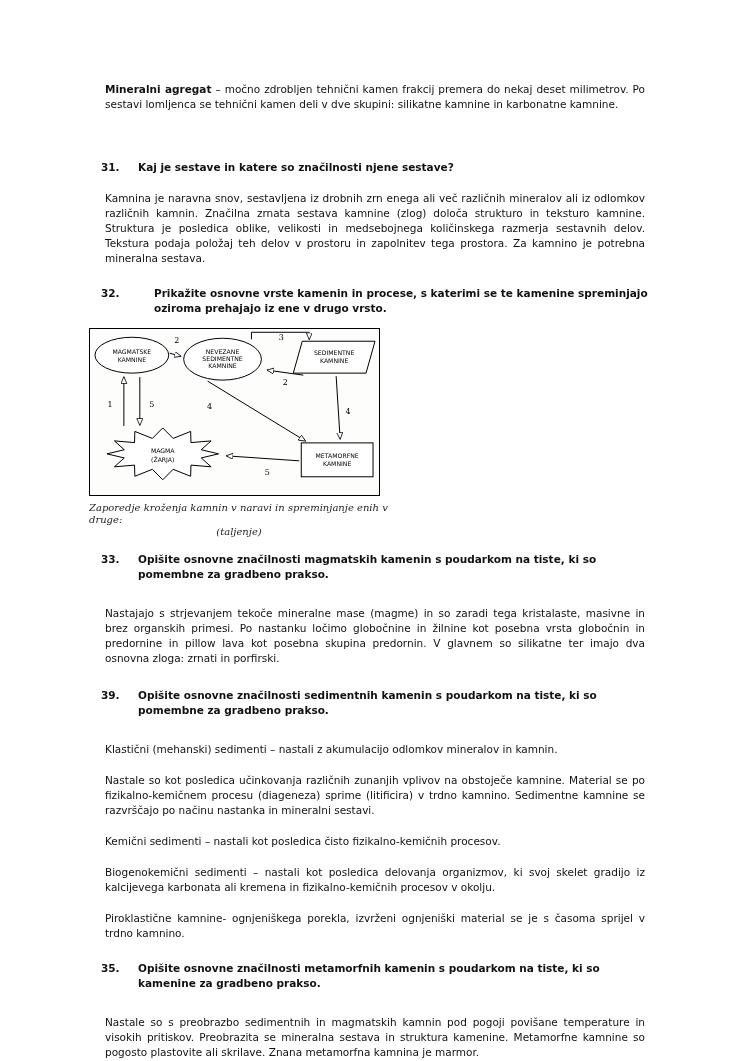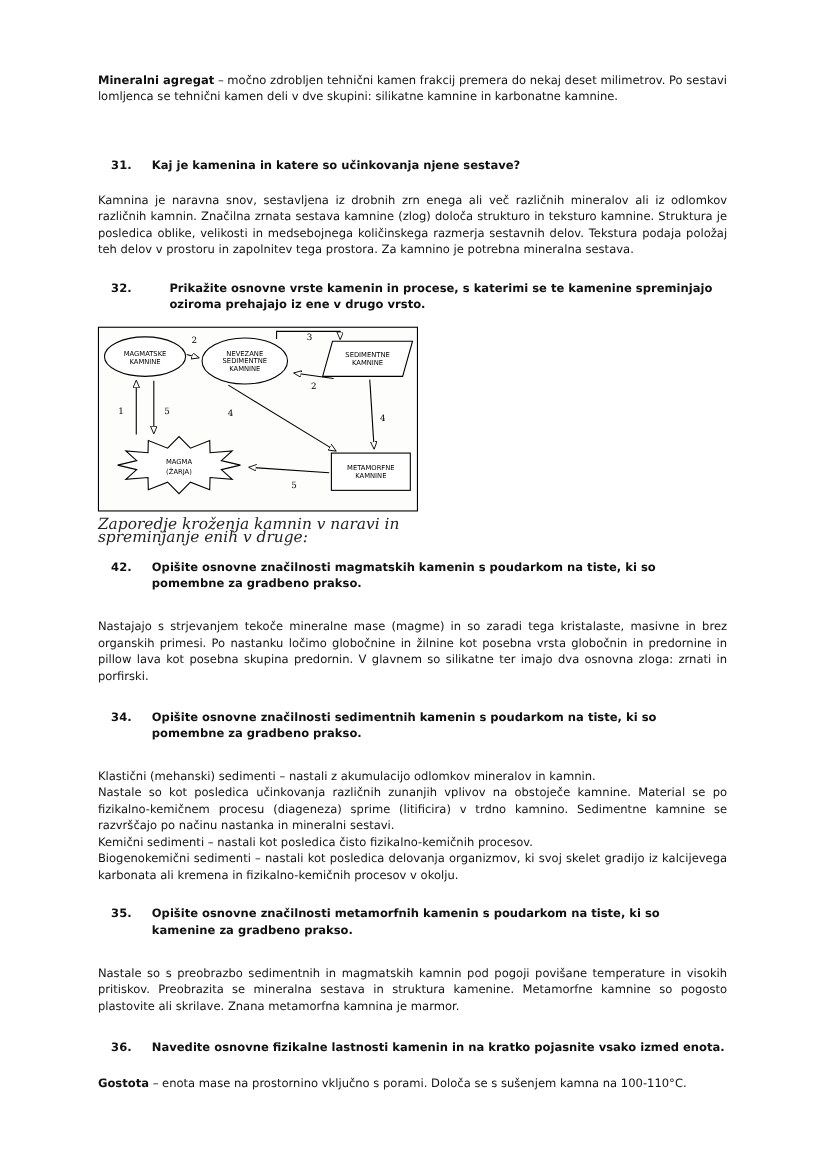--- a/index.html
+++ b/index.html
@@ -6,21 +6,21 @@
   body {
     width: 750px;
     min-height: 1061px;
     box-sizing: border-box;
     padding: 66px 89px 40px 89px;
     font-family: "DejaVu Sans", "Liberation Sans", sans-serif;
     font-size: 10.5px;
     line-height: 15px;
     color: #111;
   }
-  .para { margin: 0; text-align: justify; }
+  .para { margin: 16px; text-align: justify; }
   .block { margin: 0; }
   .question {
     display: flex;
     font-weight: bold;
     margin-left: 12px;
     justify-content: flex-end;
   }
   .qnum { flex: none; width: 37px; }
   .qtitle { flex: 1; }
   .mb48 { margin-bottom: 48px; }
@@ -36,21 +36,21 @@
     width: 291px;
     border: 1px solid #000;
     background: #fdfdfb;
     box-sizing: border-box;
   }
   .diagram-box svg { display: block; }
   .diagram-caption {
     width: 300px;
     font-family: "DejaVu Serif", "Liberation Serif", serif;
     font-style: italic;
-    font-size: 14px;
+    font-size: 10px;
     line-height: 12px;
     text-align: center;
     color: #222;
   }
   .diagram-caption .cap-line:first-child { text-align: left; }
   svg text {
     font-family: "DejaVu Sans", sans-serif;
     fill: #000;
   }
   .node-label { font-size: 6.2px; text-anchor: middle; }
@@ -58,21 +58,21 @@
   .shape { fill: #ffffff; stroke: #000; stroke-width: 1; }
   .arrow-line { stroke: #000; stroke-width: 1; fill: none; }
 </style>
 </head>
 <body>
 
 <p class="para mb48"><b>Mineralni agregat</b><span> – močno zdrobljen tehnični kamen frakcij premera do nekaj deset milimetrov. Po sestavi lomljenca se tehnični kamen deli v dve skupini: silikatne kamnine in karbonatne kamnine.</span></p>
 
 <div class="question mb16">
   <span class="qnum">31.</span>
-  <span class="qtitle">Kaj je kamenina in katere so učinkovanja njene sestave?</span>
+  <span class="qtitle">Kaj je sestave in katere so značilnosti njene sestave?</span>
 </div>
 <p class="para mb20">Kamnina je naravna snov, sestavljena iz drobnih zrn enega ali več različnih mineralov ali iz odlomkov različnih kamnin. Značilna zrnata sestava kamnine (zlog) določa strukturo in teksturo kamnine. Struktura je posledica oblike, velikosti in medsebojnega količinskega razmerja sestavnih delov. Tekstura podaja položaj teh delov v prostoru in zapolnitev tega prostora. Za kamnino je potrebna mineralna sestava.</p>
 
 <div class="question mb12">
   <span class="qnum">32.</span>
   <span class="qtitle">Prikažite osnovne vrste kamenin in procese, s katerimi se te kamenine spreminjajo oziroma prehajajo iz ene v drugo vrsto.</span>
 </div>
 
 <div class="diagram-box mb6">
   <svg width="289" height="166" viewBox="0 0 290 166">
@@ -124,37 +124,39 @@
     <line class="arrow-line" x1="247" y1="47" x2="251" y2="110" marker-end="url(#arr)"></line>
     <text class="arrow-num" x="259" y="85">4</text>
 
     <line class="arrow-line" x1="210" y1="132" x2="137" y2="127" marker-end="url(#arr)"></line>
     <text class="arrow-num" x="178" y="146">5</text>
   </svg>
 </div>
 
 <div class="diagram-caption mb14">
   <div class="cap-line">Zaporedje kroženja kamnin v naravi in spreminjanje enih v druge:</div>
+  <div class="cap-line">(taljenje)</div>
 </div>
 
 <div class="question mb24">
-  <span class="qnum">42.</span>
+  <span class="qnum">33.</span>
   <span class="qtitle">Opišite osnovne značilnosti magmatskih kamenin s poudarkom na tiste, ki so pomembne za gradbeno prakso.</span>
 </div>
 <p class="para mb22">Nastajajo s strjevanjem tekoče mineralne mase (magme) in so zaradi tega kristalaste, masivne in brez organskih primesi. Po nastanku ločimo globočnine in žilnine kot posebna vrsta globočnin in predornine in pillow lava kot posebna skupina predornin. V glavnem so silikatne ter imajo dva osnovna zloga: zrnati in porfirski.</p>
 
 <div class="question mb24">
-  <span class="qnum">34.</span>
+  <span class="qnum">39.</span>
   <span class="qtitle">Opišite osnovne značilnosti sedimentnih kamenin s poudarkom na tiste, ki so pomembne za gradbeno prakso.</span>
 </div>
 <div class="block mb20">
   <p class="para">Klastični (mehanski) sedimenti – nastali z akumulacijo odlomkov mineralov in kamnin.</p>
   <p class="para">Nastale so kot posledica učinkovanja različnih zunanjih vplivov na obstoječe kamnine. Material se po fizikalno-kemičnem procesu (diageneza) sprime (litificira) v trdno kamnino. Sedimentne kamnine se razvrščajo po načinu nastanka in mineralni sestavi.</p>
   <p class="para">Kemični sedimenti – nastali kot posledica čisto fizikalno-kemičnih procesov.</p>
   <p class="para">Biogenokemični sedimenti – nastali kot posledica delovanja organizmov, ki svoj skelet gradijo iz kalcijevega karbonata ali kremena in fizikalno-kemičnih procesov v okolju.</p>
+  <p class="para">Piroklastične kamnine- ognjeniškega porekla, izvrženi ognjeniški material se je s časoma sprijel v trdno kamnino.</p>
 </div>
 
 <div class="question mb24">
   <span class="qnum">35.</span>
   <span class="qtitle">Opišite osnovne značilnosti metamorfnih kamenin s poudarkom na tiste, ki so kamenine za gradbeno prakso.</span>
 </div>
 <p class="para mb22">Nastale so s preobrazbo sedimentnih in magmatskih kamnin pod pogoji povišane temperature in visokih pritiskov. Preobrazita se mineralna sestava in struktura kamenine. Metamorfne kamnine so pogosto plastovite ali skrilave. Znana metamorfna kamnina je marmor.</p>
 
 <div class="question mb18">
   <span class="qnum">36.</span>

